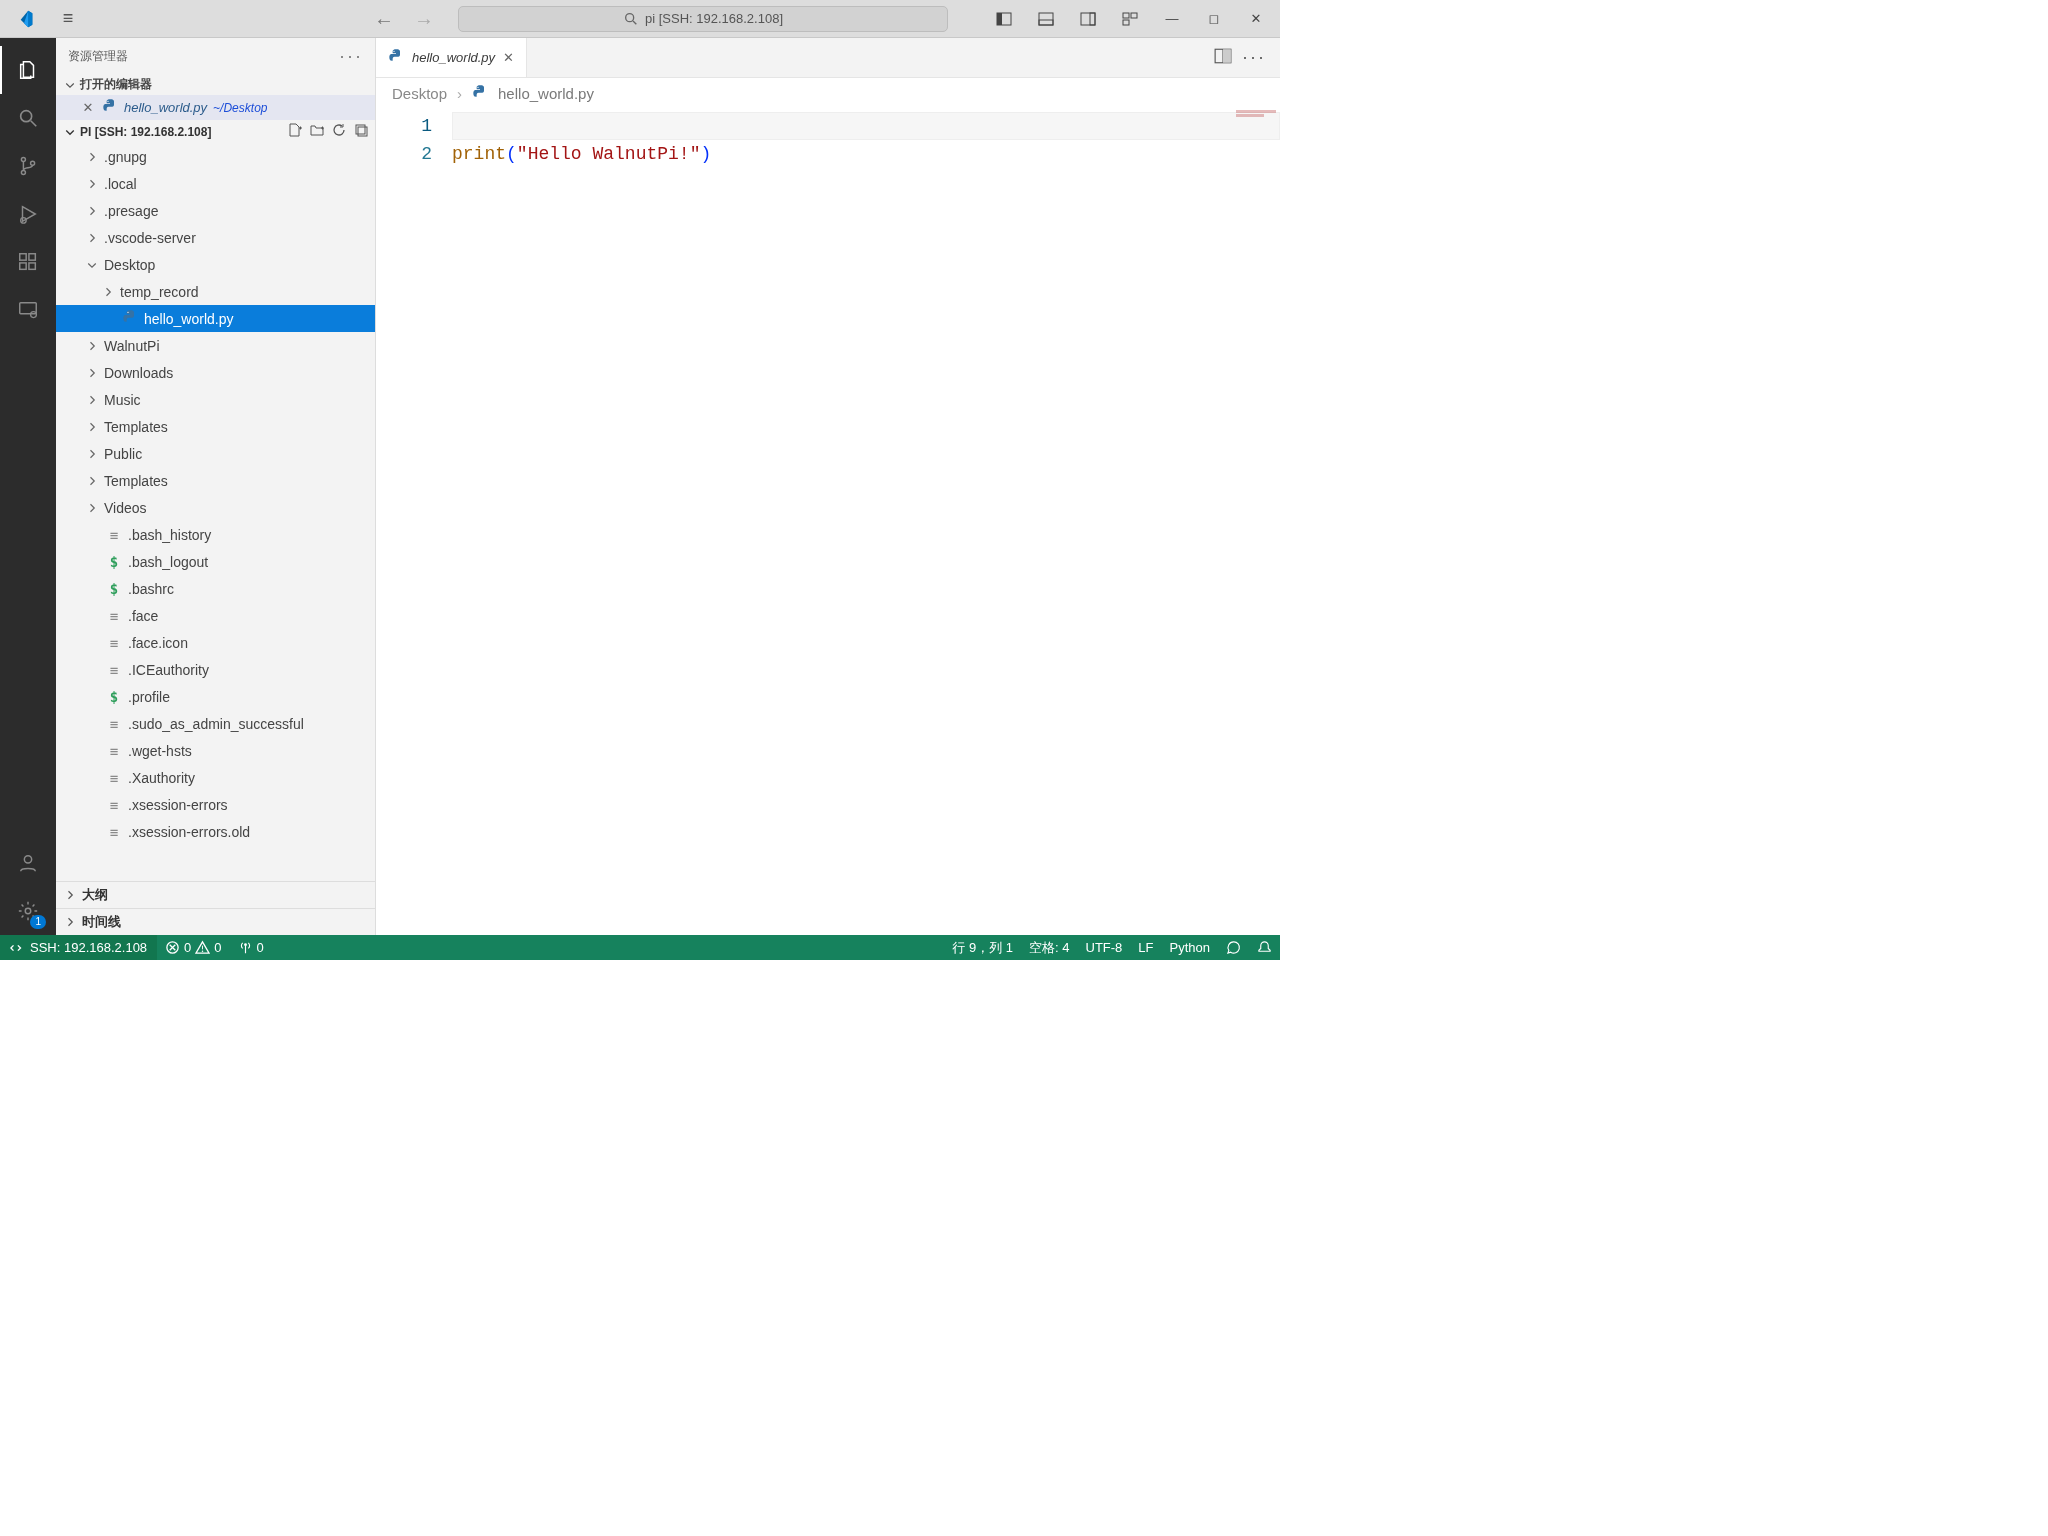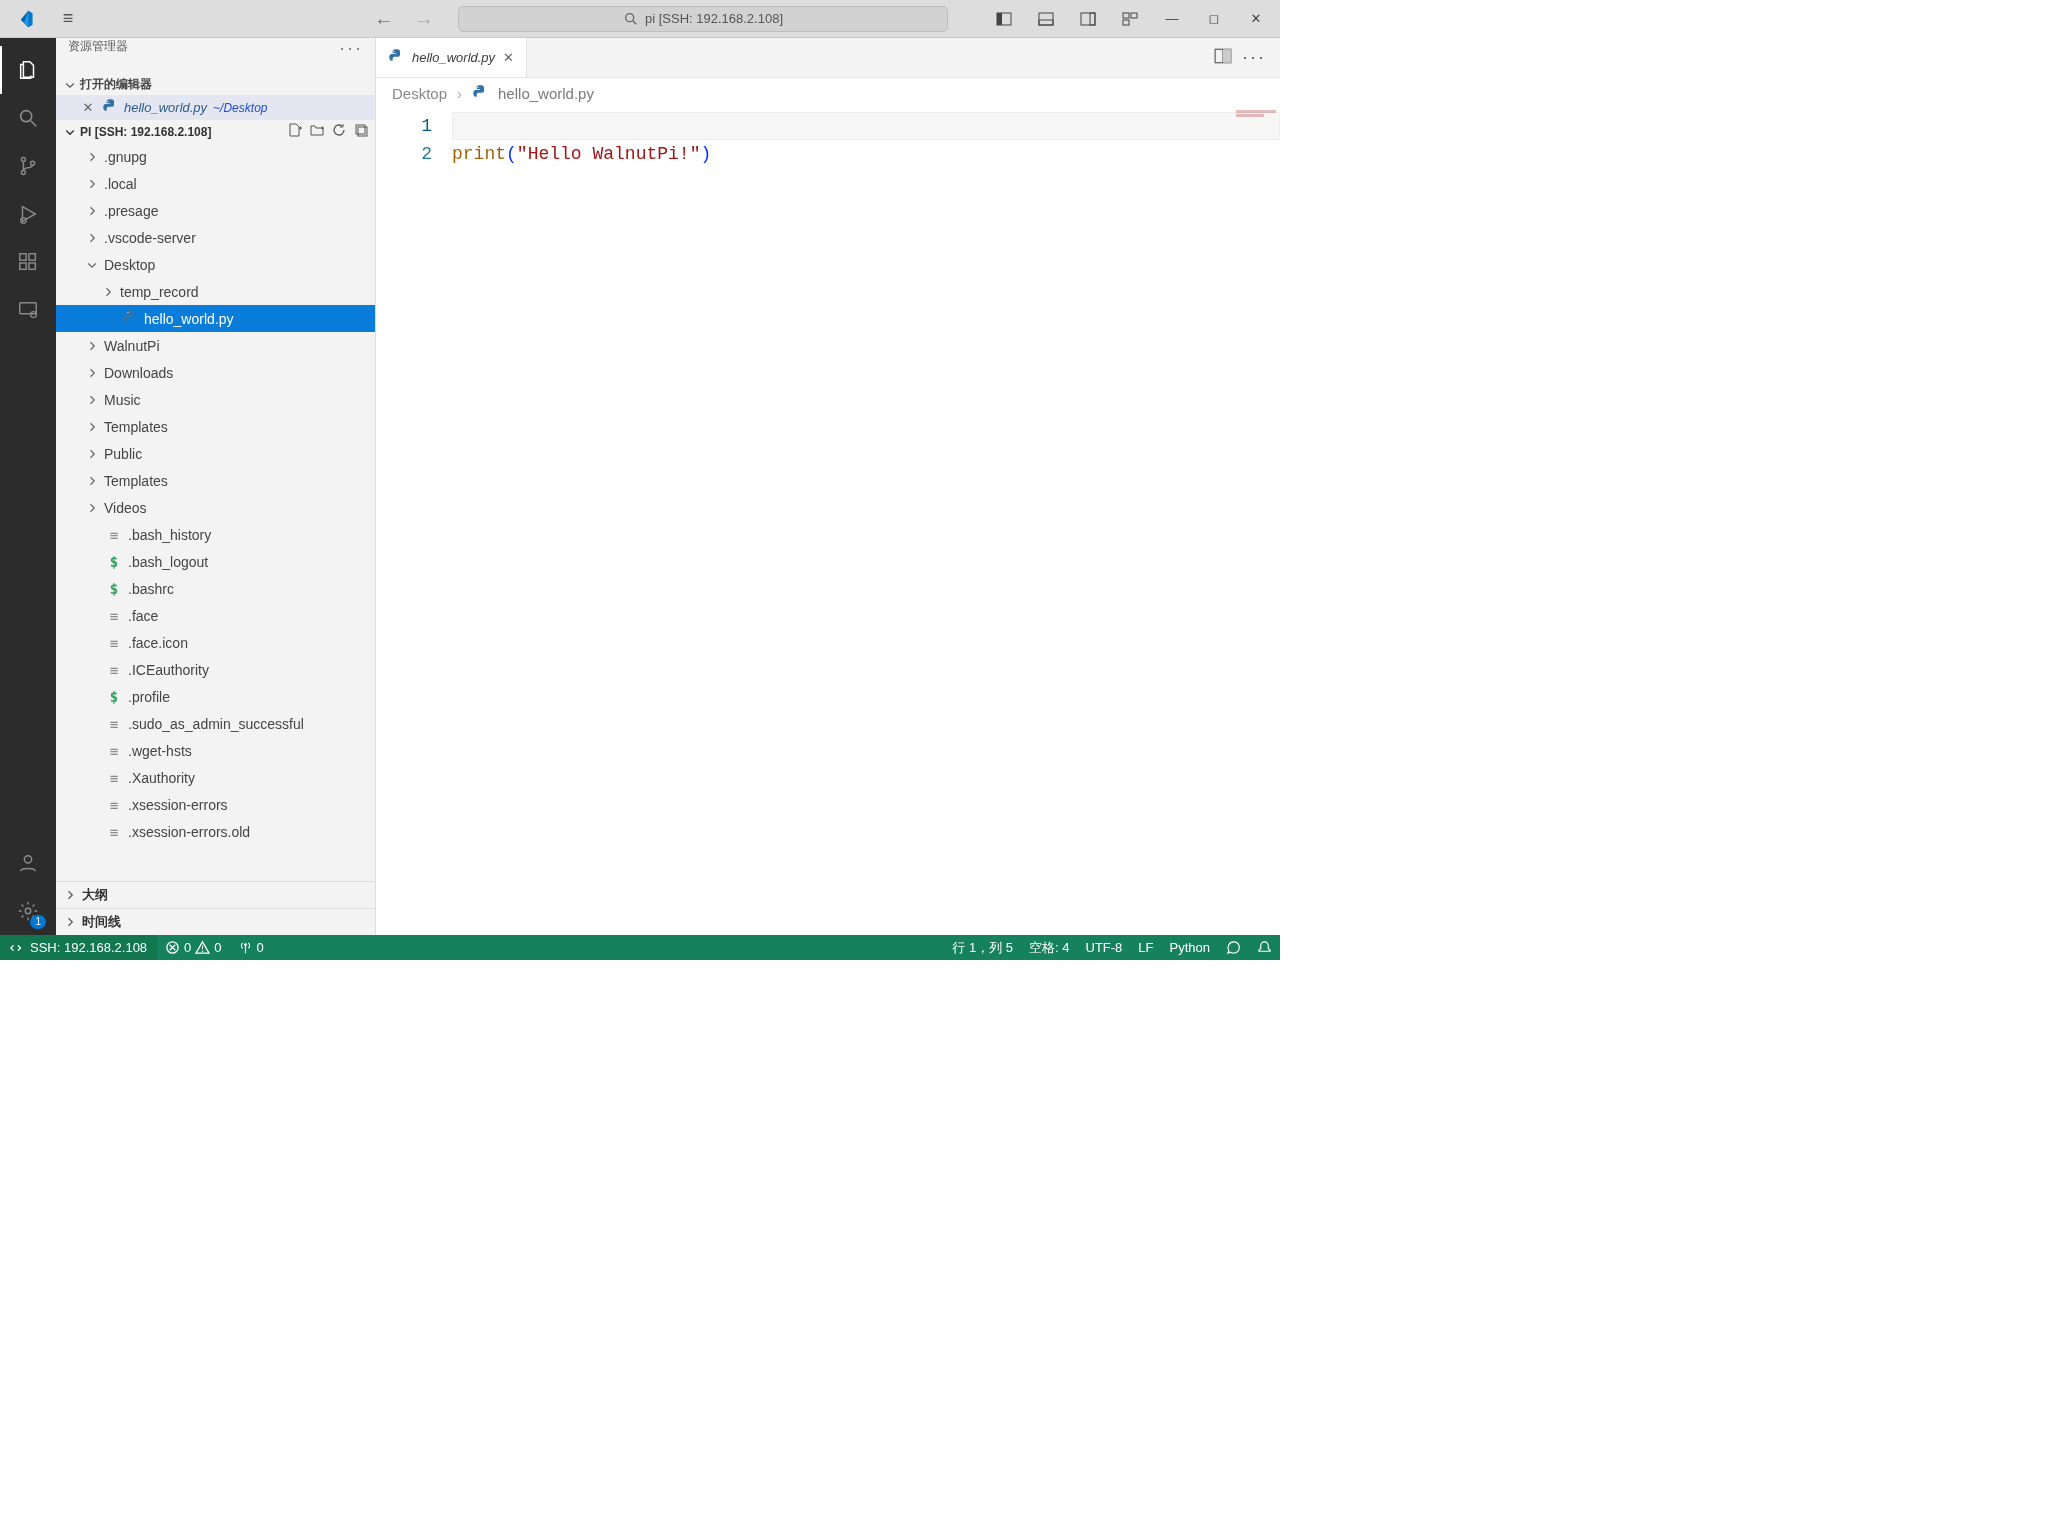--- a/index.html
+++ b/index.html
@@ -69,21 +69,21 @@
 
 
 .sidebar {
   width: 320px;
   background:#f3f3f3;
   border-right:1px solid #ddd;
   display:flex; flex-direction:column;
   min-height:0;
 }
 .sidebar-header {
-  height:36px; display:flex; align-items:flex-start; justify-content:space-between;
+  height:36px; display:flex; align-items:center; justify-content:space-between;
   padding:0 12px; color:#5a5a5a; font-size:12px;
 }
 .sidebar-header .dots { font-size:18px; letter-spacing:2px; color:#777; }
 .section-hdr {
   display:flex; align-items:center; padding:2px 8px; color:#444; font-weight:600; font-size:12px;
   gap:4px;
 }
 .open-editor-item {
   display:flex; align-items:center; gap:6px; padding:3px 8px 3px 24px;
   background:#e4e6f1; font-style:italic; color:#555;
@@ -586,21 +586,21 @@
   </div>
   <div class="sb-item">
     <svg width="15" height="15" viewBox="0 0 16 16">
         <circle cx="8" cy="5" r="1.5" fill="#fff"></circle>
         <path d="M5 3a4 4 0 000 6M11 3a4 4 0 010 6M8 6v8" stroke="#fff" fill="none" stroke-width="1.2"></path>
       </svg>
     <span>0</span>
   </div>
   <div class="spacer"></div>
   <div class="sb-item">
-      <span>行 1，列 5</span>
+      <span>行 9，列 1</span>
     </div>
   <div class="sb-item">
       <span>空格: 4</span>
     </div>
   <div class="sb-item">
       <span>UTF-8</span>
     </div>
   <div class="sb-item">
       <span>LF</span>
     </div>

